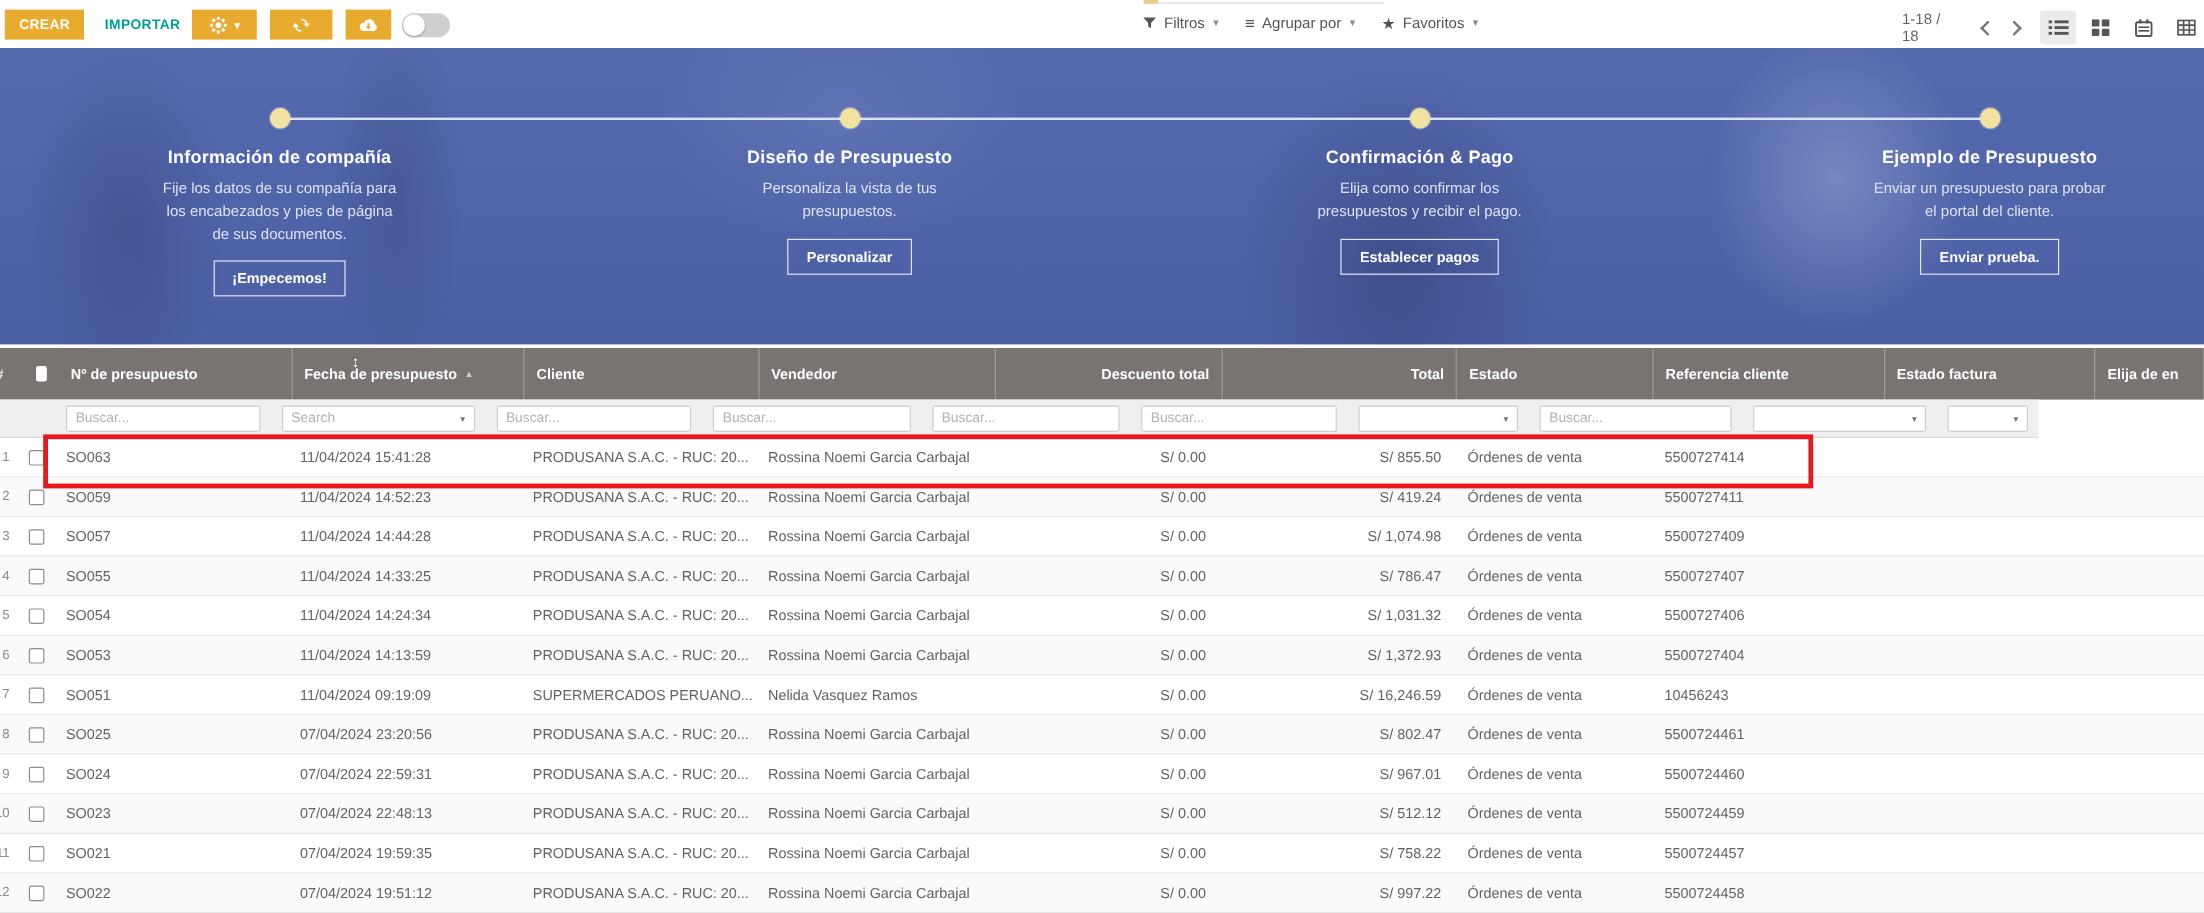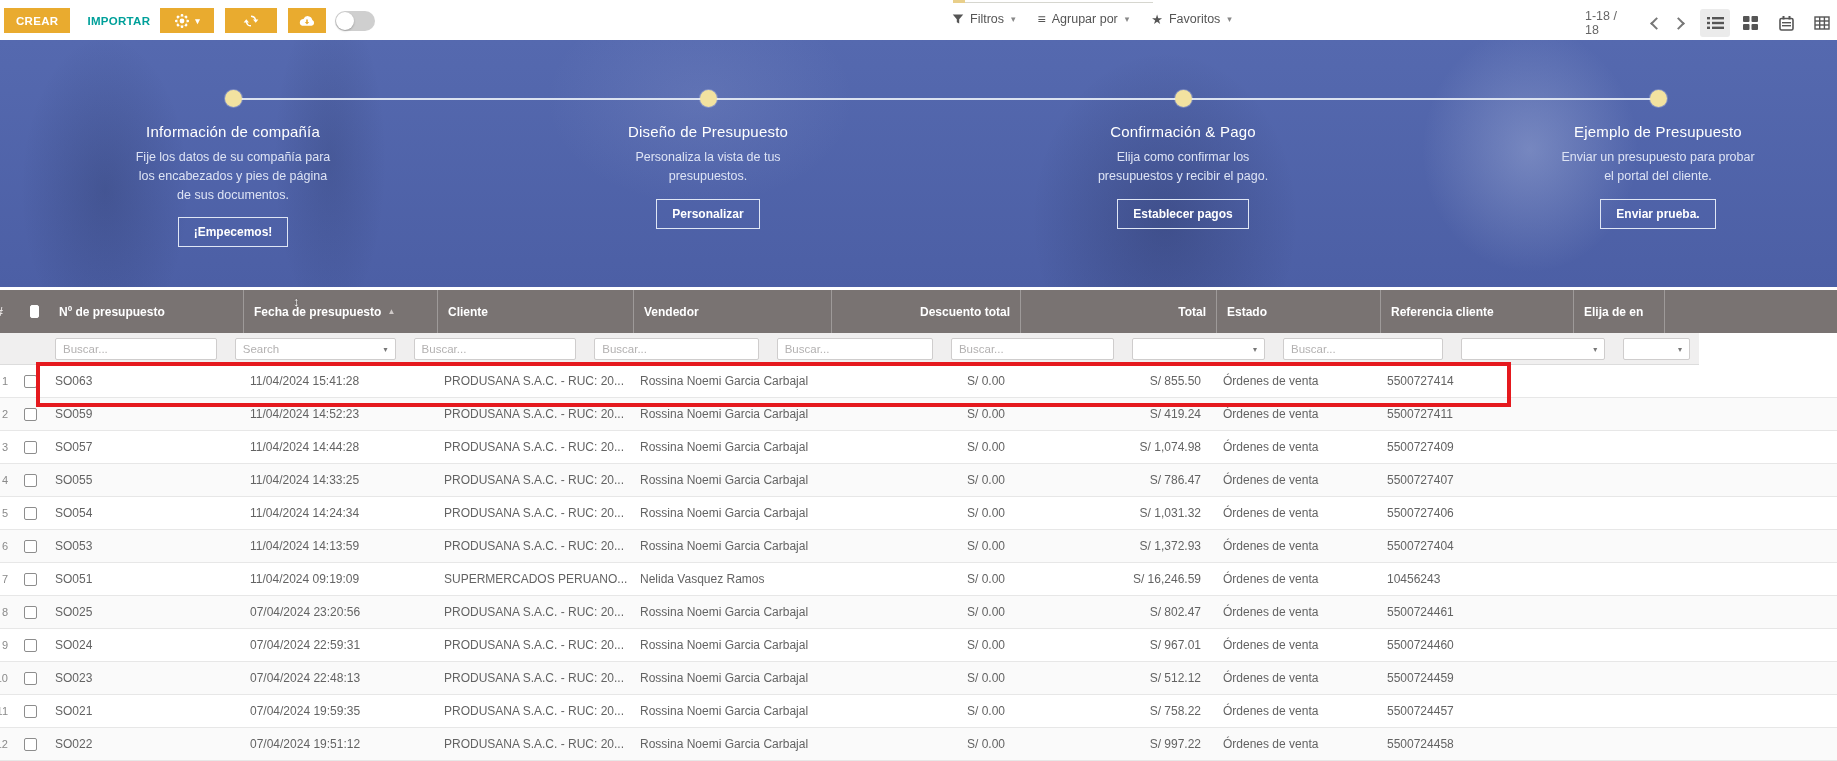--- a/index.html
+++ b/index.html
@@ -45,21 +45,21 @@
       radial-gradient(ellipse 120px 220px at 105px 150px, rgba(20,28,60,.20), transparent 70%),
       radial-gradient(ellipse 80px 230px at 330px 120px, rgba(20,28,60,.16), transparent 70%),
       radial-gradient(ellipse 190px 240px at 1165px 180px, rgba(15,20,50,.24), transparent 70%),
       radial-gradient(ellipse 150px 170px at 1530px 110px, rgba(205,215,240,.30), transparent 72%),
       radial-gradient(ellipse 220px 150px at 700px 60px, rgba(190,200,235,.12), transparent 70%),
       linear-gradient(180deg, #5569af 0%, #4c5fa5 100%);
   }
   .connector { position:absolute; left:233px; top:58px; width:1425px; height:2px; background:#dbe2f0; }
   .dot { position:absolute; top:50px; width:17px; height:17px; border-radius:50%; background:#f2e2a0; box-shadow:0 0 0 1px rgba(255,255,255,.25); }
   .step { position:absolute; top:83px; width:330px; text-align:center; color:#fff; }
-  .step h3 { font-size:15px; font-weight:normal; letter-spacing:.2px; margin-bottom:8px; }
+  .step h3 { font-size:15px; font-weight:bold; letter-spacing:.2px; margin-bottom:8px; }
   .step p { font-size:12.5px; line-height:1.5; color:#dde3f4; white-space:pre-line; }
   .step .step-btn {
     margin-top:13px; background:transparent; border:1px solid #dfe6f5; color:#fff;
     font-size:12px; font-weight:bold; padding:7px 15px; cursor:pointer;
   }
   
   .thead { position:absolute; left:0; top:290px; width:1837px; height:43px; background:#797372; display:flex; }
   .thead .th {
     color:#fff; font-size:12px; font-weight:bold; display:flex; align-items:center;
     padding:0 10px; border-right:1px solid rgba(255,255,255,.28); white-space:nowrap; overflow:hidden; cursor:pointer;
@@ -281,20 +281,23 @@
     </div>
   <div class="th c-tot r">
       <span>Total</span>
     </div>
   <div class="th c-est">
       <span>Estado</span>
     </div>
   <div class="th c-ref">
       <span>Referencia cliente</span>
     </div>
+  <div class="th c-inv">
+      <span>Estado factura</span>
+    </div>
   <div class="th c-del">
       <span>Elija de en</span>
     </div>
 </div>
 <span class="cursor-artifact">↕</span>
 
 <div class="tfilters">
   <div class="tf c-num"></div>
   <div class="tf c-chk"></div>
   <div class="tf c-so"><input placeholder="Buscar..." style=""></div>

